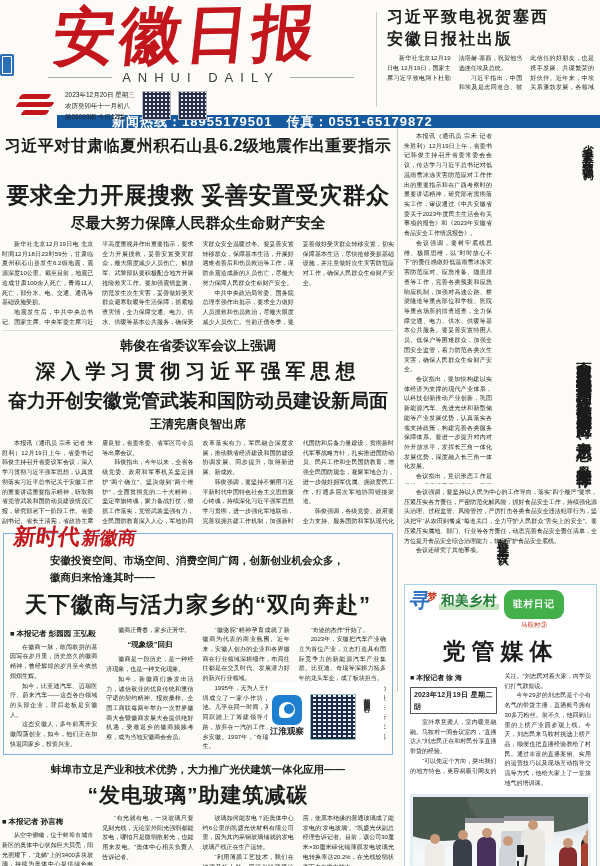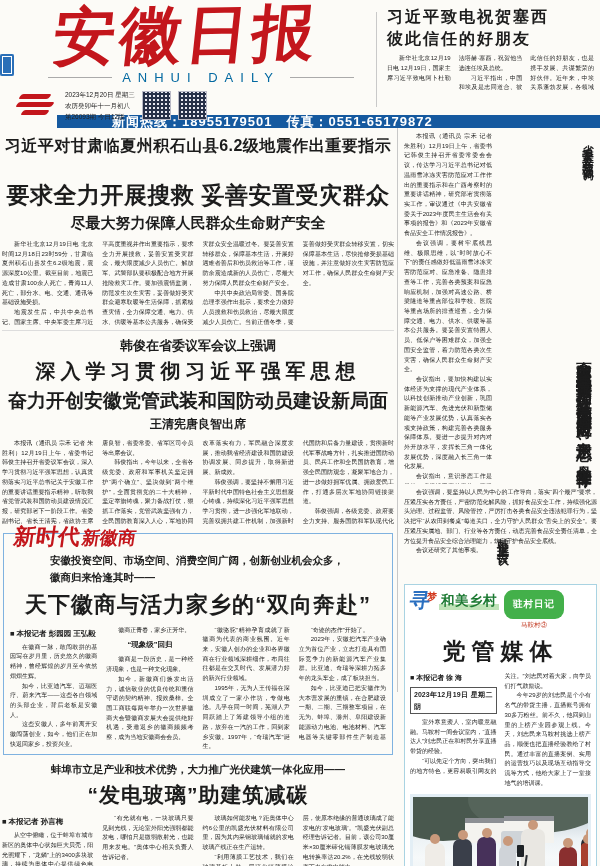--- a/index.html
+++ b/index.html
@@ -6,21 +6,21 @@
   body{background:#888;font-family:"Liberation Sans",sans-serif;}
   .page{position:relative;width:600px;height:866px;margin:0 auto;background:#fcfbf7;color:#1c1c1c;overflow:hidden;}
 
   
   .masthead{display:flex;height:115px;position:relative;}
   .corner-icon{position:absolute;left:0;top:54px;width:14px;height:22px;background:#2a6fb8;border-radius:2px;box-shadow:inset 0 0 0 2px #2a6fb8, inset 0 0 0 3px #fff;}
   .m-left{width:372px;position:relative;padding-top:2px;}
   .brand-title{font-family:"DejaVu Serif",serif;font-weight:bold;font-size:62px;line-height:66px;color:#c3161c;text-align:center;transform:skewX(-7deg) rotate(-1deg);letter-spacing:4px;}
   .brand-en{display:flex;align-items:center;margin:2px 18px 0 48px;color:#8a8a8a;}
   .brand-en .line{flex:1;border-top:1px solid #aaa;}
-  .brand-en .txt{padding:0 10px;font-size:13px;letter-spacing:7px;color:#0369a1;}
+  .brand-en .txt{padding:0 10px;font-size:13px;letter-spacing:7px;color:#404040;}
   .m-info{display:flex;align-items:center;margin:4px 4px 0 14px;gap:7px;}
   .m-logo{width:44px;height:30px;position:relative;flex:0 0 auto;}
   .m-logo i{position:absolute;background:#c3161c;border-radius:2px;transform:skewX(-35deg);}
   .m-logo i:nth-child(1){left:6px;top:3px;width:30px;height:5px;}
   .m-logo i:nth-child(2){left:3px;top:11px;width:36px;height:5px;}
   .m-logo i:nth-child(3){left:8px;top:19px;width:26px;height:5px;}
   .date-block,.pub-block{font-size:6.5px;line-height:1.7;color:#222;}
   .date-block{text-align:left;}
   .pub-block{text-align:center;flex:1;}
   .pub-block .b1{font-weight:bold;font-size:7.5px;}
@@ -154,21 +154,21 @@
           <div>农历癸卯年十一月初八</div>
           <div>第26093期 今日12版</div>
         </div>
         <div class="qr"></div>
         <div class="qr"></div>
       </div>
     </div>
     <div class="m-divider"></div>
     <div class="m-right">
       <div class="hl">习近平致电祝贺塞西</div>
-      <div class="hl">彼此信任的好朋友</div>
+      <div class="hl">安徽日报社出版</div>
       <div class="cols3 t6 clip" style="height:46px">
           <p>新华社北京12月19日电 12月19日，国家主席习近平致电阿卜杜勒法塔赫·塞西，祝贺他当选连任埃及总统。</p>
           <p>习近平指出，中国和埃及是志同道合、彼此信任的好朋友，也是携手发展、共谋繁荣的好伙伴。近年来，中埃关系蓬勃发展，各领域务实合作成果丰硕，两国人民友谊不断加深。我高度重视中埃关系发展，愿同塞西</p>
         </div>
     </div>
   </header>
 
   <div class="hotline">新闻热线：18955179501　传真：0551-65179872</div>
 
   <div class="content">
@@ -222,20 +222,30 @@
                 <p>徽商是一段历史，是一种经济现象，也是一种文化现象。</p>
                 <p>如今，新徽商们焕发出活力，诚信敬业的优良传统和重信守诺的契约精神、报效桑梓。全国工商联每两年举办一次世界徽商大会暨徽商发展大会提供绝好机遇，受邀返乡的徽商频频考察，成为当地安徽商会会员。</p>
                 <p>“徽骆驼”精神孕育成就了新徽商为代表的商业氛围。近年来，安徽人创办的企业和各界徽商在行业领域深耕细作，布局往往都是在交叉时代、发展潜力好的新兴行业领域。</p>
                 <p>1995年，无为人王传福在深圳成立了一家小作坊，专做电池。几乎在同一时间，芜湖人尹同跃踏上了筹建领导小组的道路，放弃在一汽的工作，回到家乡安徽。1997年，“奇瑞汽车”诞生。</p>
                 <p>“奇迹的杰作”开始了。</p>
                 <p>2023年，安徽把汽车产业确立为首位产业，立志打造具有国际竞争力的新能源汽车产业集群。比亚迪、奇瑞等深耕力拓多年的龙头车企，成了板块担当。</p>
                 <p>如今，比亚迪已把安徽作为大本营发展的重镇，在合肥建设一期、二期、三期整车项目，在无为、蚌埠、滁州、阜阳建设新能源动力电池、电池材料、汽车电器等关键零部件生产制造基地，标准规模形成百万辆以上产能，快速实现全产业链布局。</p>
               </div>
 
           </div>
+          <div class="media-box">
+            <div class="media-logo">
+              <div class="media-icon">
+                  <span></span>
+                </div>
+              <div class="media-name">江淮观察</div>
+            </div>
+            <div class="qr-big"></div>
+            <div class="scan-label">扫码阅读更多内容</div>
+          </div>
         </div>
       </section>
 
       <section class="sec-glass">
         <div class="kicker">蚌埠市立足产业和技术优势，大力推广光伏建筑一体化应用——</div>
         <div class="hl">“发电玻璃”助建筑减碳</div>
         <div class="body cols4 t6 clip">
           <div class="byline">■ 本报记者 孙言梅</div>
           <div>
               <p>从空中俯瞰，位于蚌埠市城市新区的奥体中心状如巨大贝壳，阳光照耀下，“龙鳞”上的3400多块玻璃，持续为奥体中心提供绿色电能。</p>

